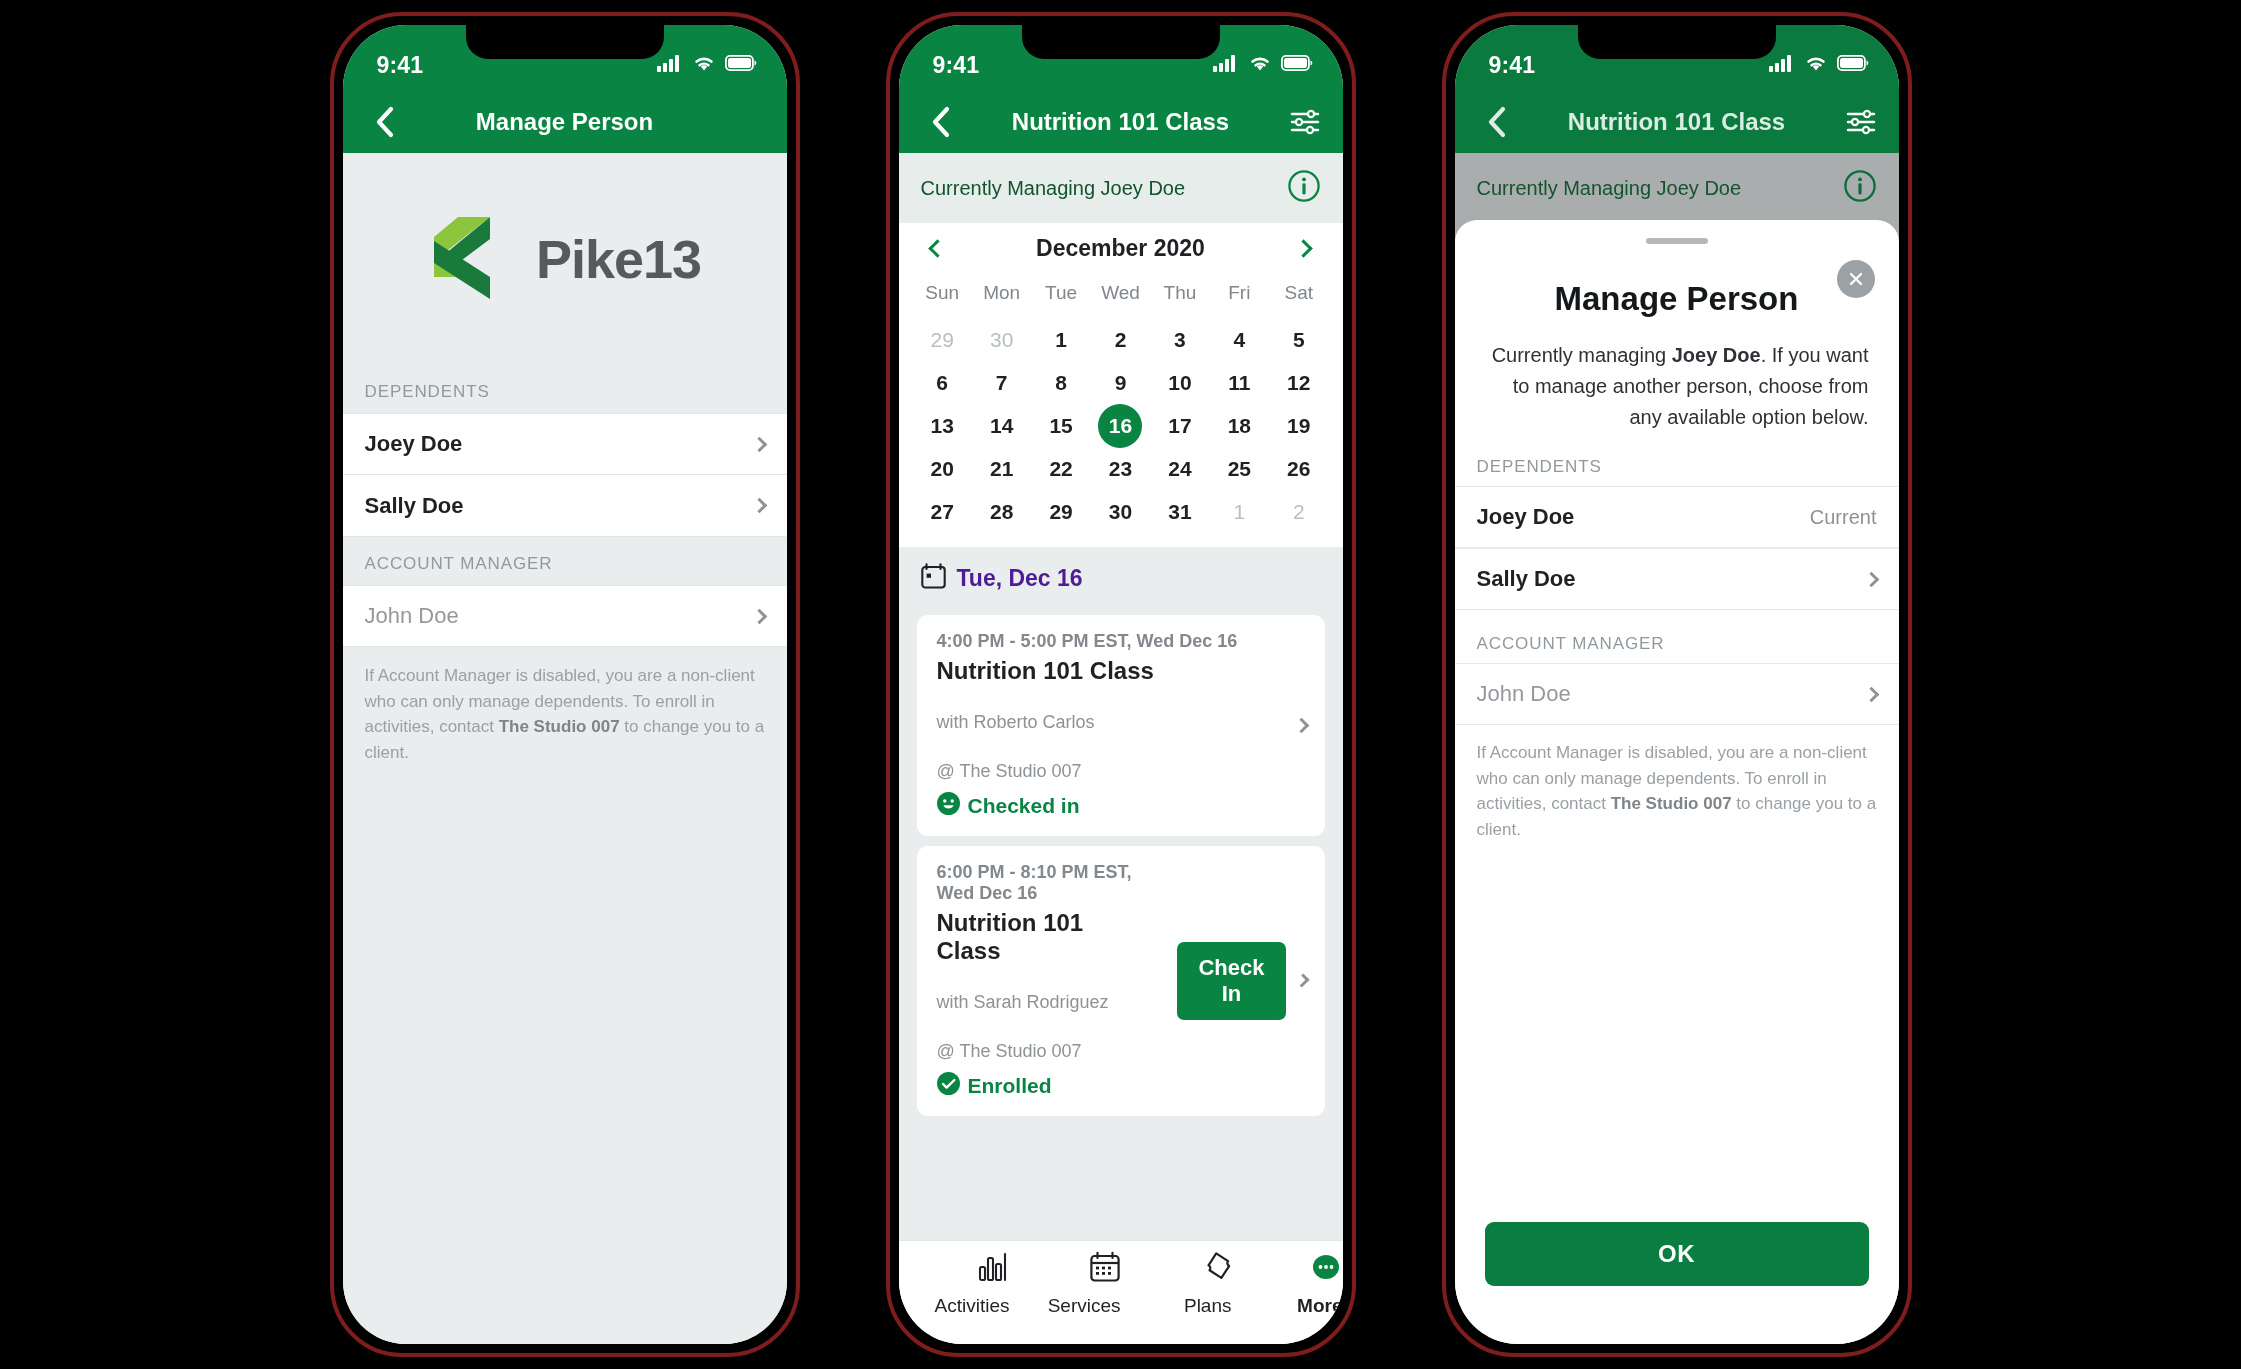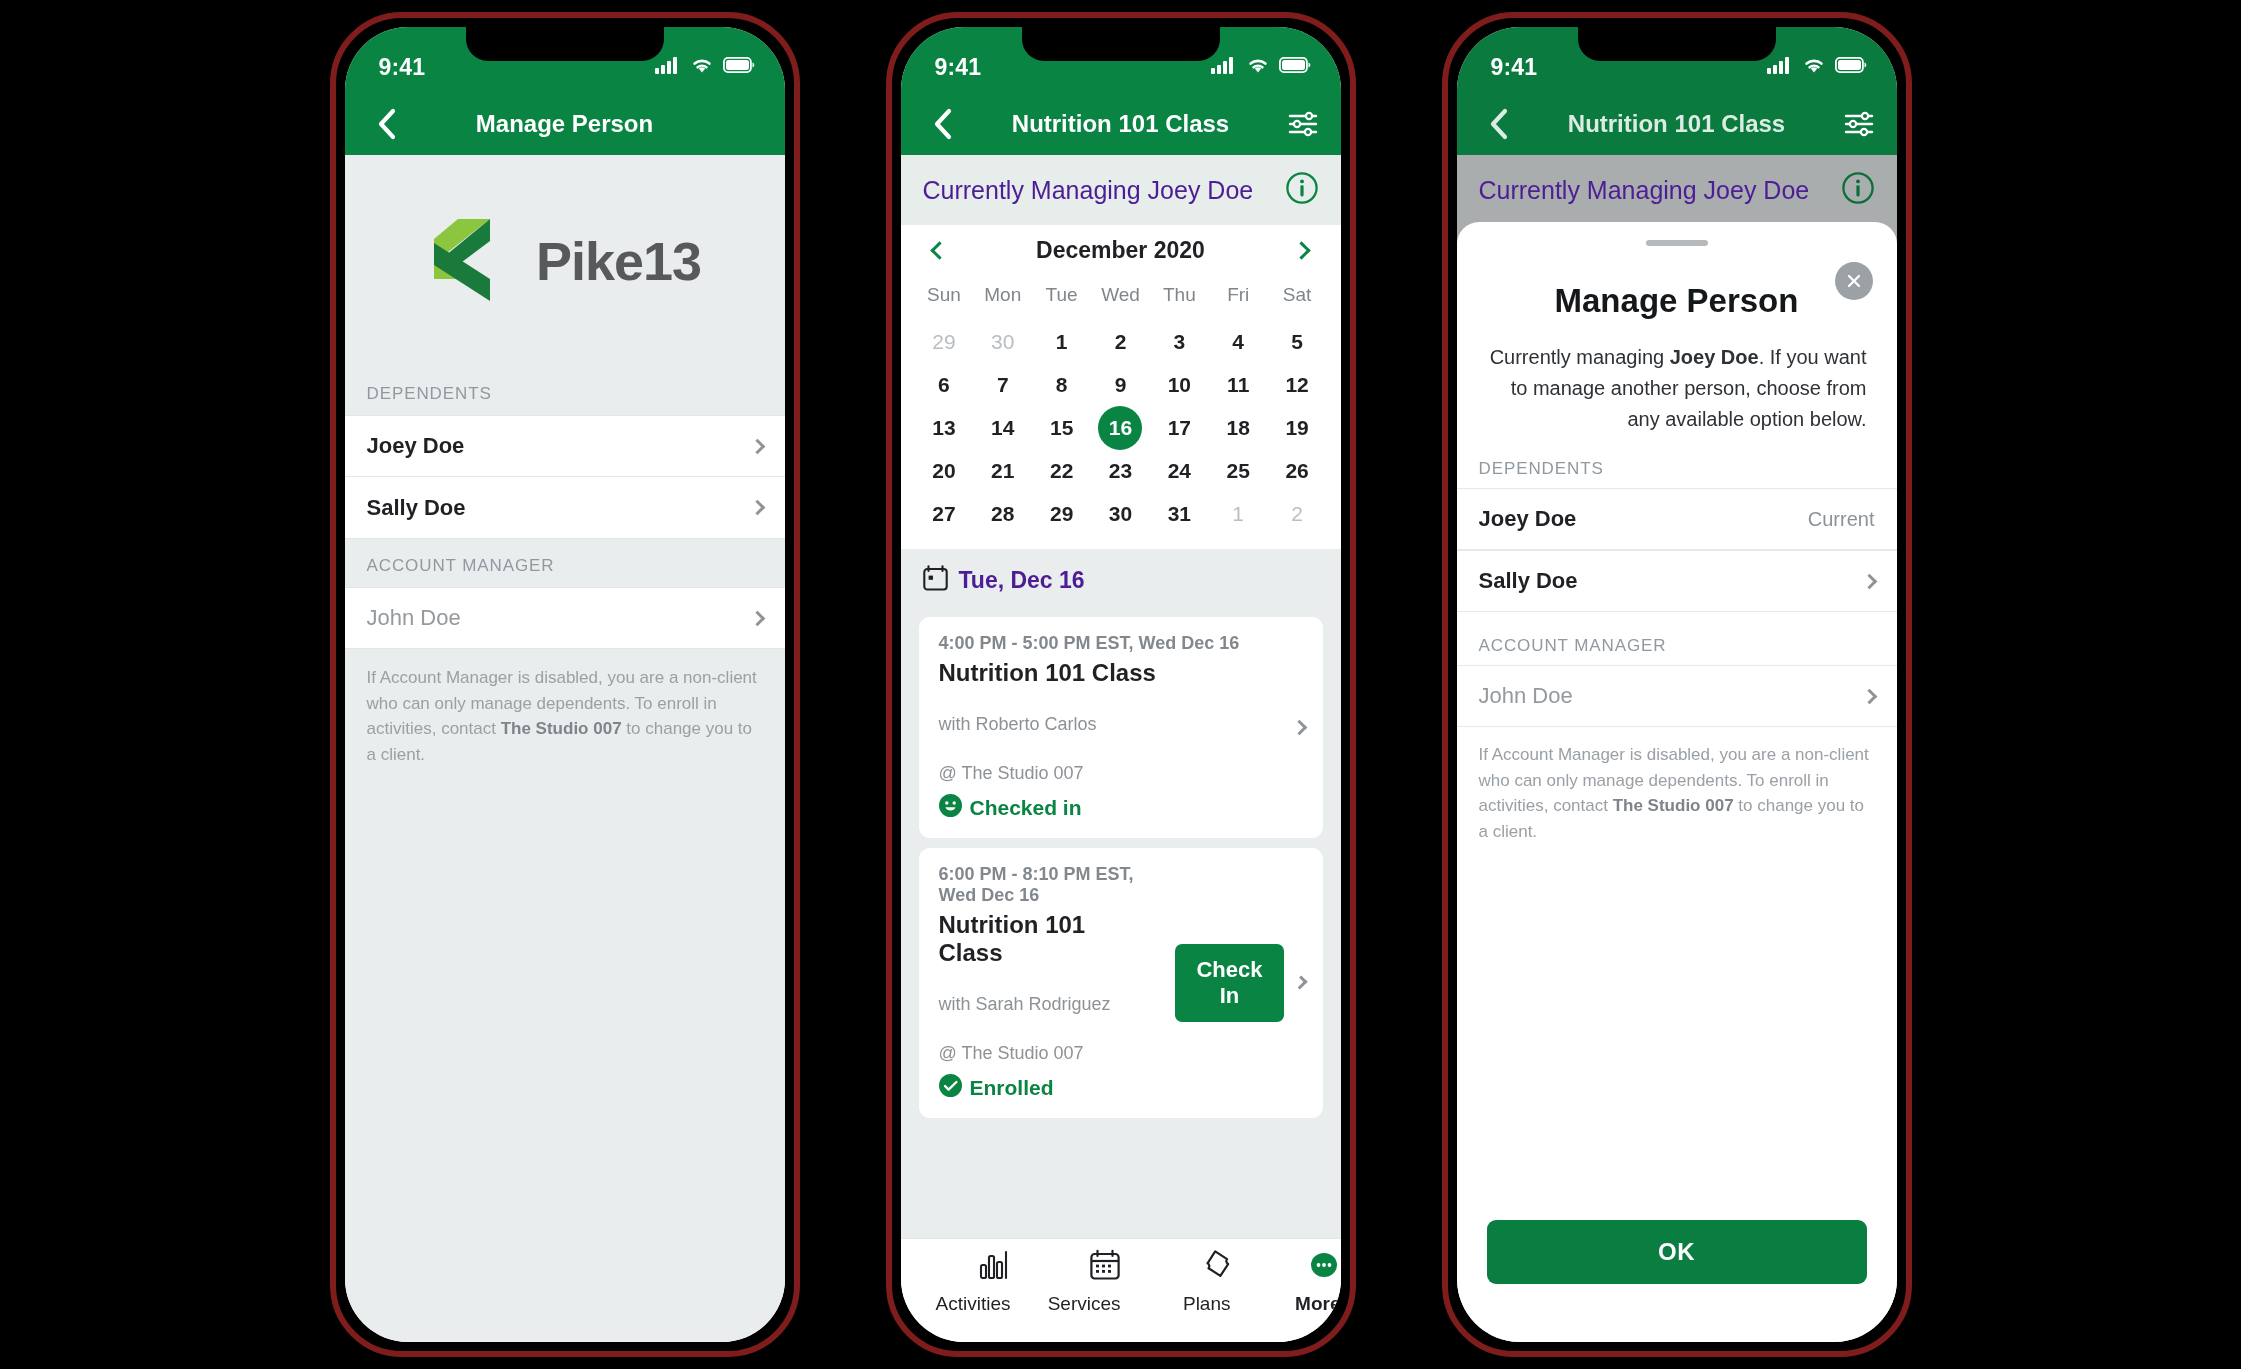--- a/index.html
+++ b/index.html
@@ -19,21 +19,21 @@
     gap: 86px;
   }
 
   
   .phone {
     position: relative;
     width: 470px;
     height: 1345px;
     border-radius: 72px;
     background: #000;
-    border: 6px solid #7f1d1d;
+    border: 4px solid #7f1d1d;
     padding: 9px;
     flex: 0 0 auto;
   }
   .screen {
     position: relative;
     width: 100%; height: 100%;
     border-radius: 63px;
     overflow: hidden;
     background: #ffffff;
     display: flex;
@@ -144,21 +144,21 @@
 
   
   .managing {
     background: #e6edea;
     height: 70px;
     display: flex;
     align-items: center;
     padding: 0 22px;
     flex: 0 0 auto;
   }
-  .managing-text { font-size: 25px; color: #4c1d95; }
+  .managing-text { font-size: 20px; color: #14532d; }
   .info-icon { margin-left: auto; }
 
   
   .cal { background: #fff; padding: 0 14px 14px 14px; flex: 0 0 auto; }
   .cal-head {
     display: flex; align-items: center; justify-content: space-between;
     padding: 12px 18px 14px 18px;
   }
   .cal-title { font-size: 23px; font-weight: bold; color: #1f2124; }
   .cal-arrow {

